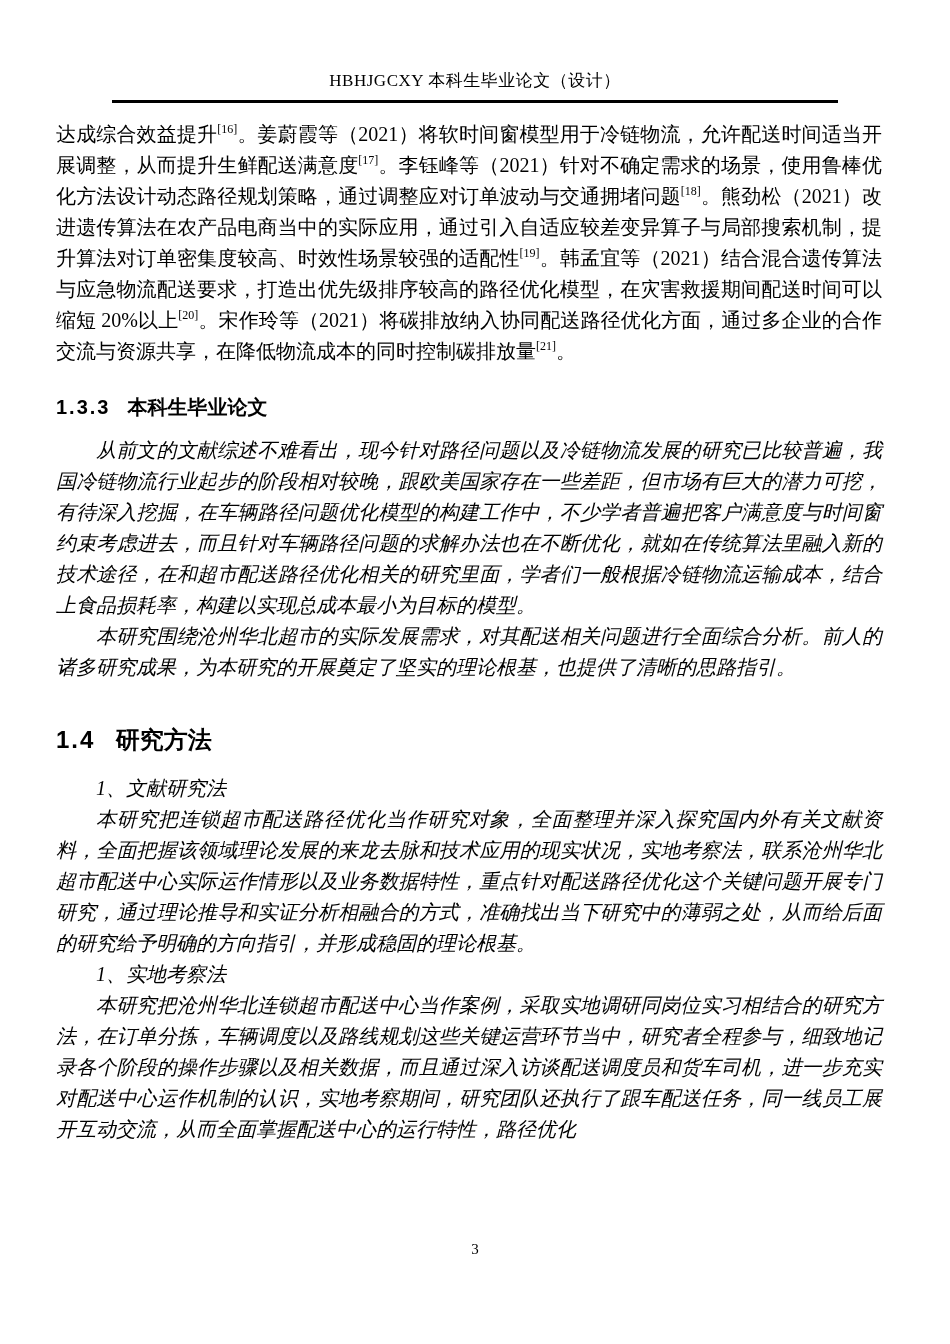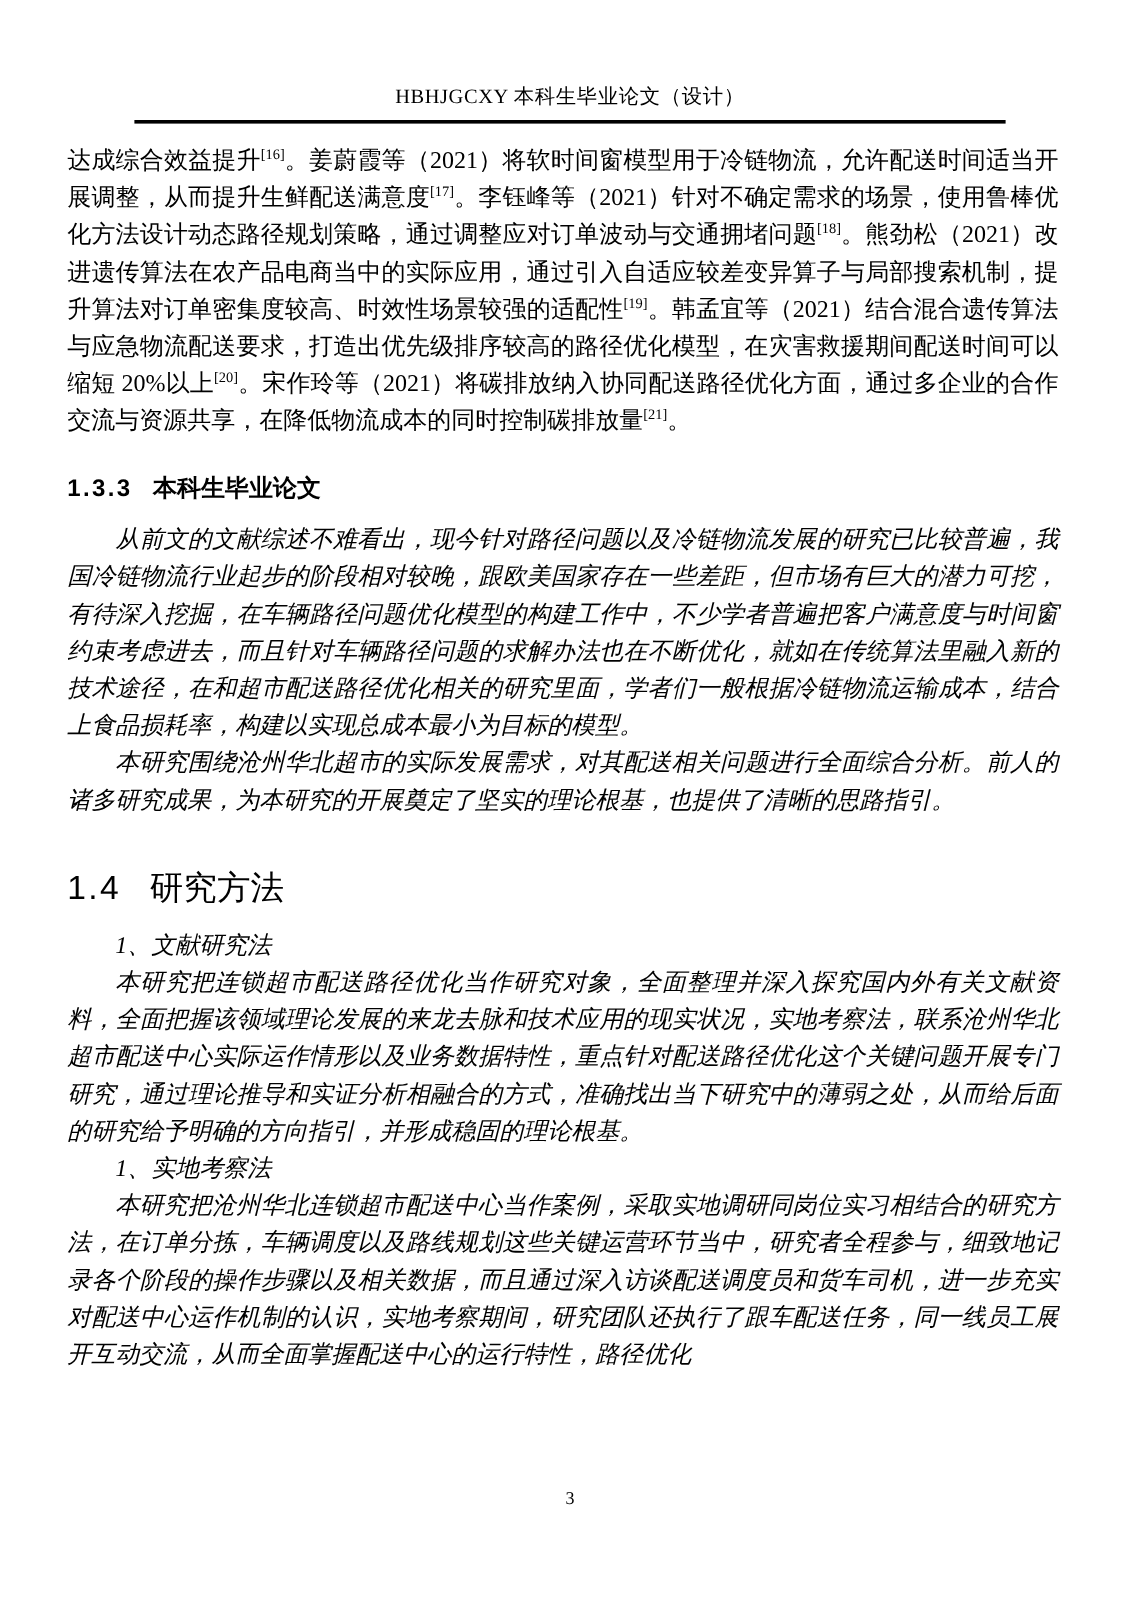--- a/index.html
+++ b/index.html
@@ -46,22 +46,22 @@
   }
   .heading3 {
     font-family: "Liberation Sans", "DejaVu Sans", sans-serif;
     font-weight: bold;
     font-size: 20px;
     line-height: 24px;
     margin: 28px 0 16px 0;
   }
   .heading2 {
     font-family: "Liberation Sans", "DejaVu Sans", sans-serif;
-    font-weight: normal;
-    font-size: 28px;
+    font-weight: bold;
+    font-size: 24px;
     line-height: 30px;
     margin: 42px 0 18px 0;
   }
   .hnum { letter-spacing: 2px; margin-right: 0.85em; }
   .footer {
     position: absolute;
     left: 0;
     top: 1240px;
     width: 100%;
     text-align: center;

